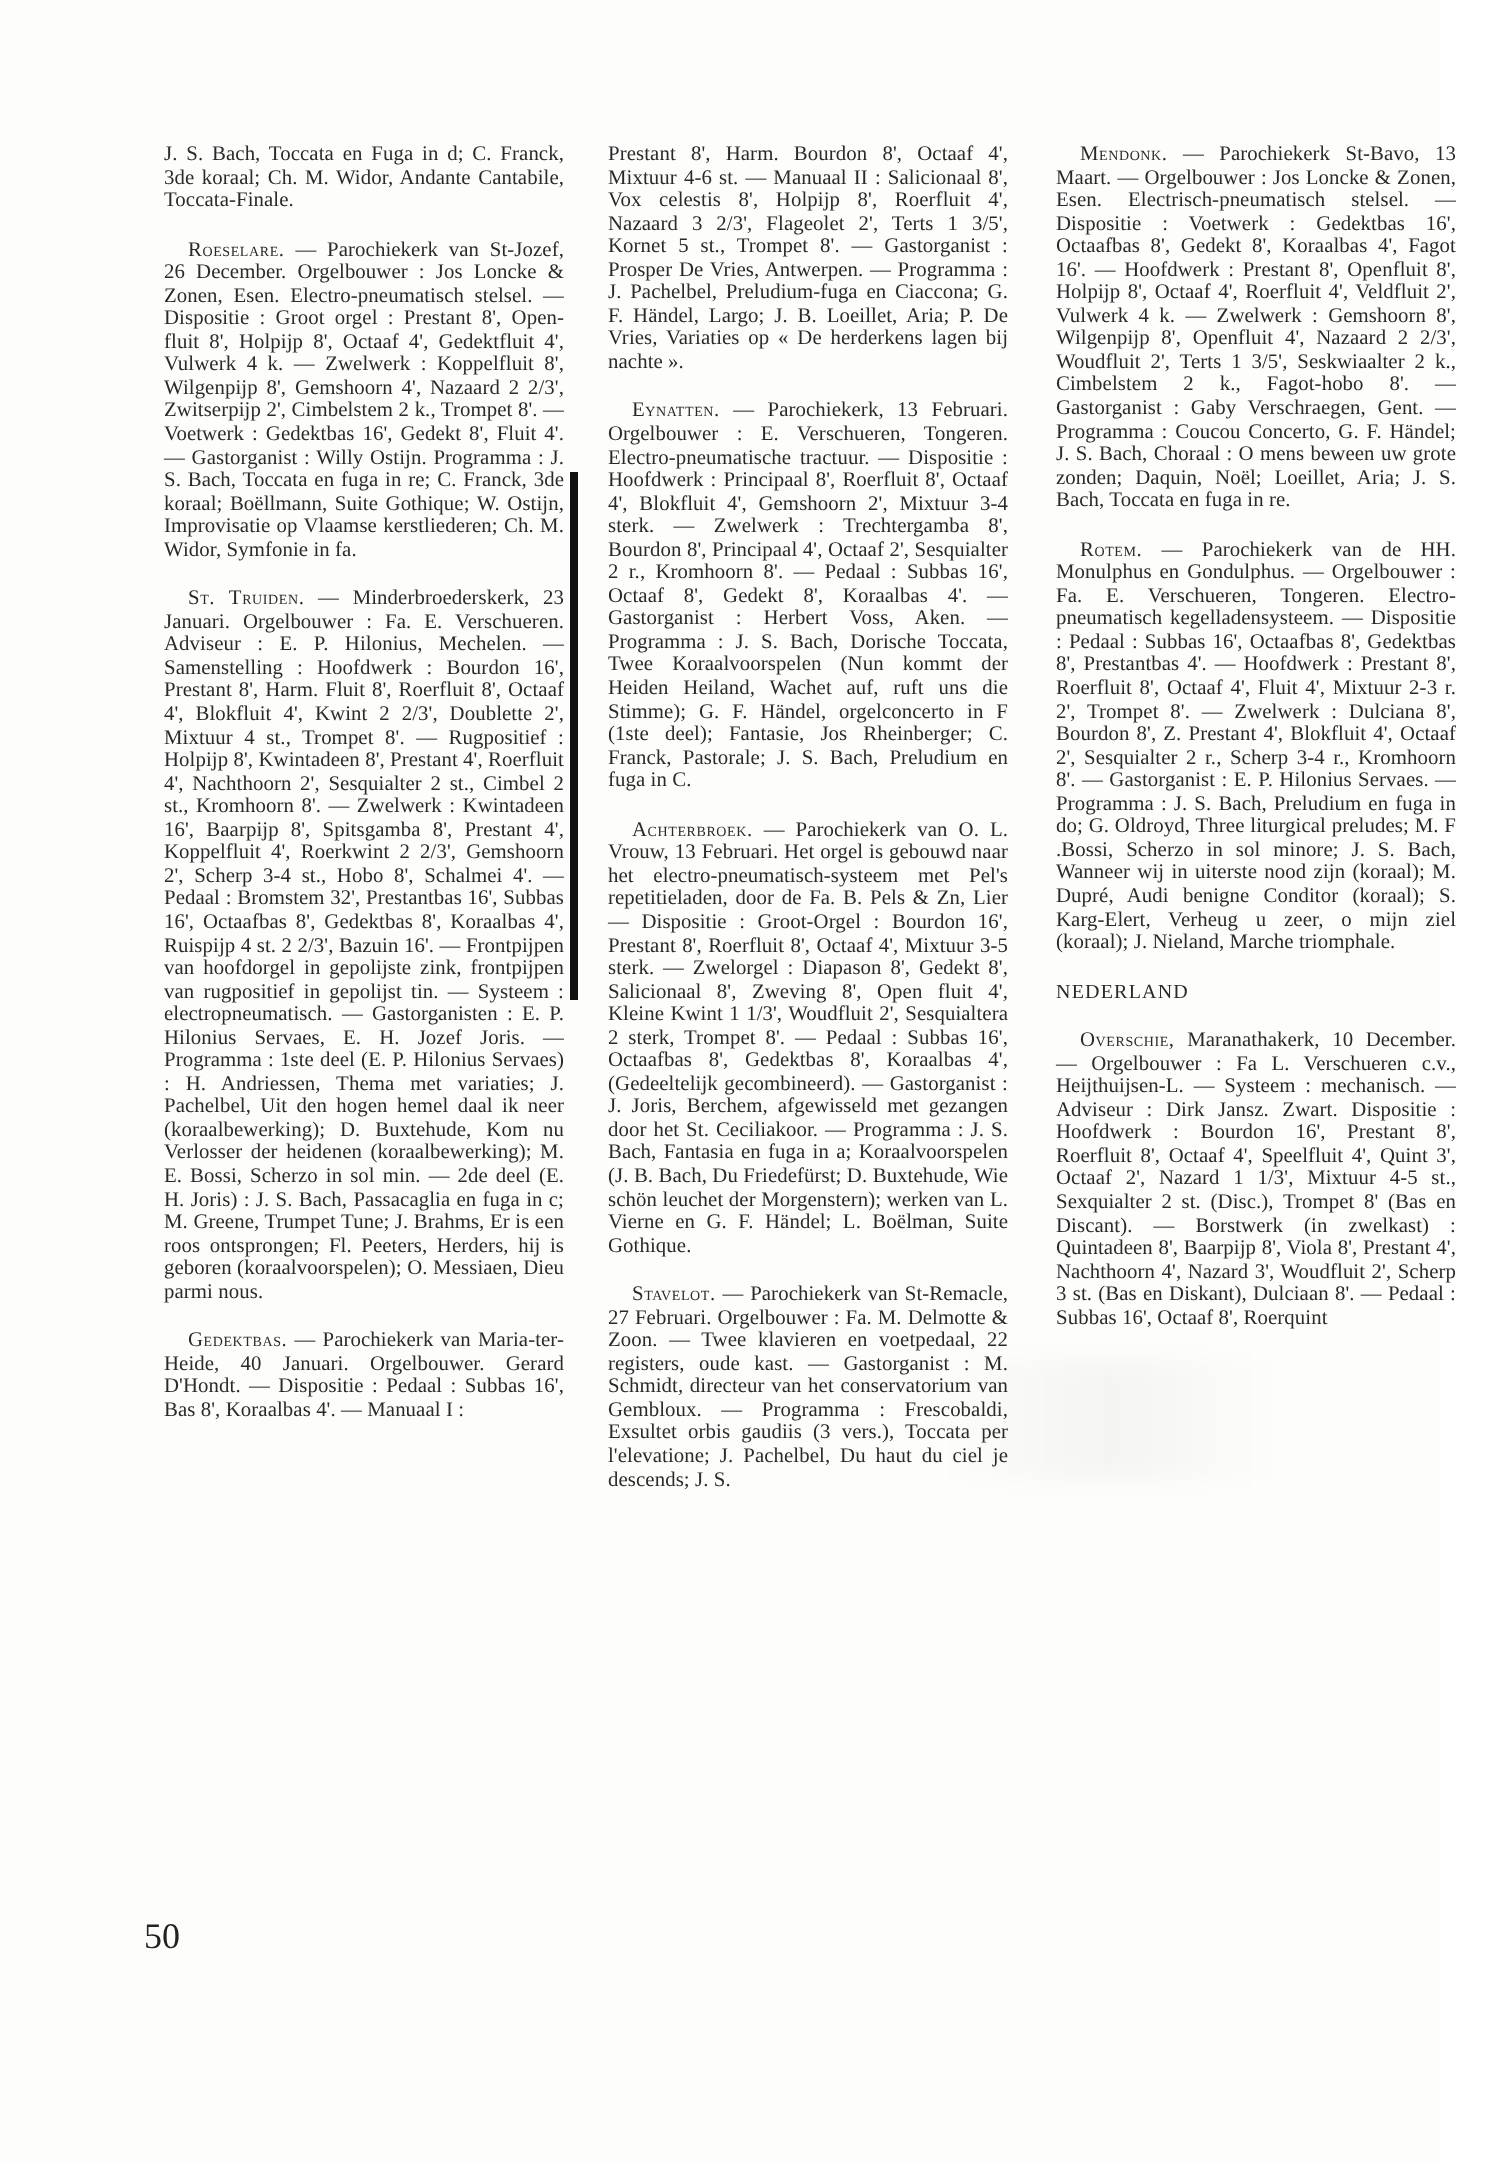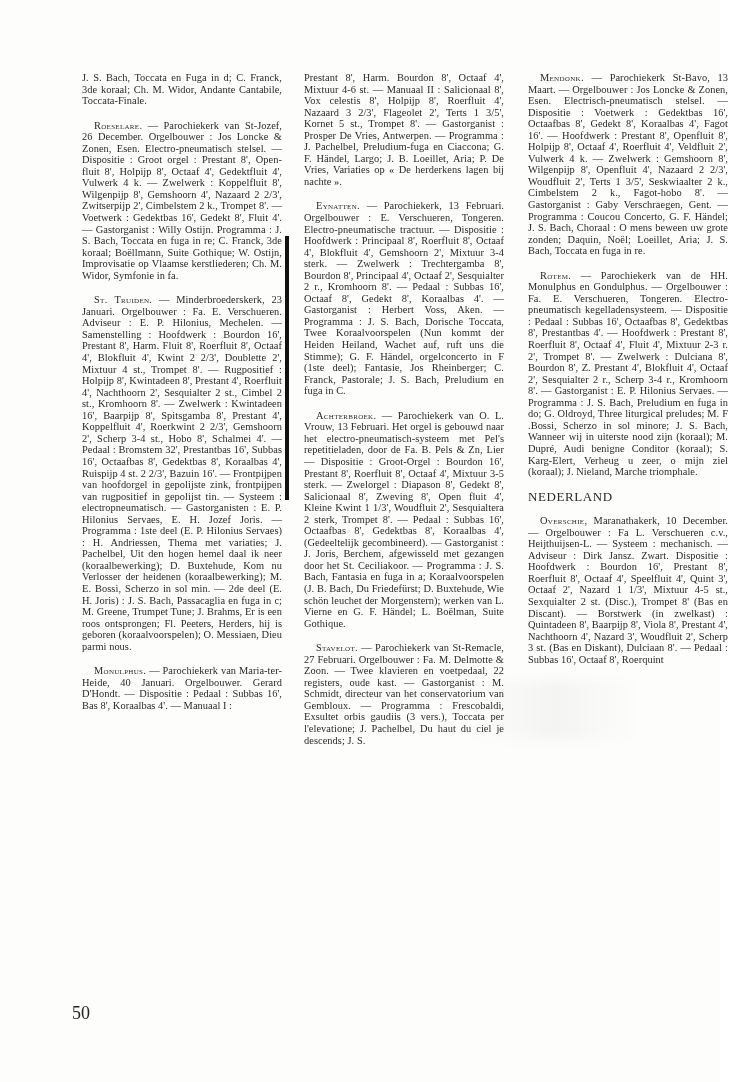--- a/index.html
+++ b/index.html
@@ -7,23 +7,23 @@
          font-family: "Liberation Serif", "DejaVu Serif", serif; color: #2a2a2a; }
   .page { position: absolute; left: 0; top: 0; width: 720px; height: 1082px; background: #fdfdfc; }
   .col { position: absolute; top: 72px; width: 200px; font-size: 10.4px; line-height: 11.55px;
          text-align: justify; hyphens: manual; letter-spacing: 0.05px; }
   .col1 { left: 82px; }
   .col2 { left: 304px; }
   .col3 { left: 528px; }
   .col p { margin: 0 0 13px 0; }
   .col p.indent { text-indent: 12px; }
   .sc { font-variant: small-caps; letter-spacing: 0.3px; }
-  .heading { margin: 0 0 26px 0; font-size: 13px; letter-spacing: 0.6px; text-indent: 0; }
+  .heading { margin: 0 0 26px 0; font-size: 10px; letter-spacing: 0.6px; text-indent: 0; }
   .bar { position: absolute; left: 285px; top: 236px; width: 4px; height: 264px; background: #111; }
-  .pagenum { position: absolute; left: 72px; top: 958px; font-size: 18px; color: #222; margin-top: 45px; }
+  .pagenum { position: absolute; left: 72px; top: 958px; font-size: 18px; color: #222; }
   .ghost { position: absolute; left: 470px; top: 680px; width: 170px; height: 60px;
            background: linear-gradient(90deg, rgba(0,0,0,0.00), rgba(0,0,0,0.035), rgba(0,0,0,0.00));
            filter: blur(6px); }
 </style>
 </head>
 <body>
 
 <div class="page">
 
   <div class="ghost"></div>
@@ -32,21 +32,21 @@
     <p>
       <span>J. S. Bach, Toccata en Fuga in d; C. Franck, 3de koraal; Ch. M. Widor, Andante Cantabile, Toccata-Finale.</span>
     </p>
     <p class="indent">
       <span class="sc">Roeselare.</span><span> — Parochiekerk van St-Jozef, 26 December. Orgelbouwer : Jos Loncke &amp; Zonen, Esen. Electro-pneumatisch stelsel. — Dispositie : Groot orgel : Prestant 8', Open-fluit 8', Holpijp 8', Octaaf 4', Gedektfluit 4', Vulwerk 4 k. — Zwelwerk : Koppelfluit 8', Wilgenpijp 8', Gemshoorn 4', Nazaard 2 2/3', Zwitserpijp 2', Cimbelstem 2 k., Trompet 8'. — Voetwerk : Gedektbas 16', Gedekt 8', Fluit 4'. — Gastorganist : Willy Ostijn. Programma : J. S. Bach, Toccata en fuga in re; C. Franck, 3de koraal; Boëllmann, Suite Gothique; W. Ostijn, Improvisatie op Vlaamse kerstliederen; Ch. M. Widor, Symfonie in fa.</span>
     </p>
     <p class="indent">
       <span class="sc">St. Truiden.</span><span> — Minderbroederskerk, 23 Januari. Orgelbouwer : Fa. E. Verschueren. Adviseur : E. P. Hilonius, Mechelen. — Samenstelling : Hoofdwerk : Bourdon 16', Prestant 8', Harm. Fluit 8', Roerfluit 8', Octaaf 4', Blokfluit 4', Kwint 2 2/3', Doublette 2', Mixtuur 4 st., Trompet 8'. — Rugpositief : Holpijp 8', Kwintadeen 8', Prestant 4', Roerfluit 4', Nachthoorn 2', Sesquialter 2 st., Cimbel 2 st., Kromhoorn 8'. — Zwelwerk : Kwintadeen 16', Baarpijp 8', Spitsgamba 8', Prestant 4', Koppelfluit 4', Roerkwint 2 2/3', Gemshoorn 2', Scherp 3-4 st., Hobo 8', Schalmei 4'. — Pedaal : Bromstem 32', Prestantbas 16', Subbas 16', Octaafbas 8', Gedektbas 8', Koraalbas 4', Ruispijp 4 st. 2 2/3', Bazuin 16'. — Frontpijpen van hoofdorgel in gepolijste zink, frontpijpen van rugpositief in gepolijst tin. — Systeem : electropneumatisch. — Gastorganisten : E. P. Hilonius Servaes, E. H. Jozef Joris. — Programma : 1ste deel (E. P. Hilonius Servaes) : H. Andriessen, Thema met variaties; J. Pachelbel, Uit den hogen hemel daal ik neer (koraalbewerking); D. Buxtehude, Kom nu Verlosser der heidenen (koraalbewerking); M. E. Bossi, Scherzo in sol min. — 2de deel (E. H. Joris) : J. S. Bach, Passacaglia en fuga in c; M. Greene, Trumpet Tune; J. Brahms, Er is een roos ontsprongen; Fl. Peeters, Herders, hij is geboren (koraalvoorspelen); O. Messiaen, Dieu parmi nous.</span>
     </p>
     <p class="indent">
-      <span class="sc">Monulphus.</span><span> — Parochiekerk van Maria-ter-Heide, 40 Januari. Orgelbouwer. Gerard D'Hondt. — Dispositie : Pedaal : Subbas 16', Bas 8', Koraalbas 4'. — Manuaal I :</span>
+      <span class="sc">Gedektbas.</span><span> — Parochiekerk van Maria-ter-Heide, 40 Januari. Orgelbouwer. Gerard D'Hondt. — Dispositie : Pedaal : Subbas 16', Bas 8', Koraalbas 4'. — Manuaal I :</span>
     </p>
   </div>
 
   <div class="bar"></div>
 
   <div class="col col2">
     <p>
       <span>Prestant 8', Harm. Bourdon 8', Octaaf 4', Mixtuur 4-6 st. — Manuaal II : Salicionaal 8', Vox celestis 8', Holpijp 8', Roerfluit 4', Nazaard 3 2/3', Flageolet 2', Terts 1 3/5', Kornet 5 st., Trompet 8'. — Gastorganist : Prosper De Vries, Antwerpen. — Programma : J. Pachelbel, Preludium-fuga en Ciaccona; G. F. Händel, Largo; J. B. Loeillet, Aria; P. De Vries, Variaties op « De herderkens lagen bij nachte ».</span>
     </p>
     <p class="indent">

